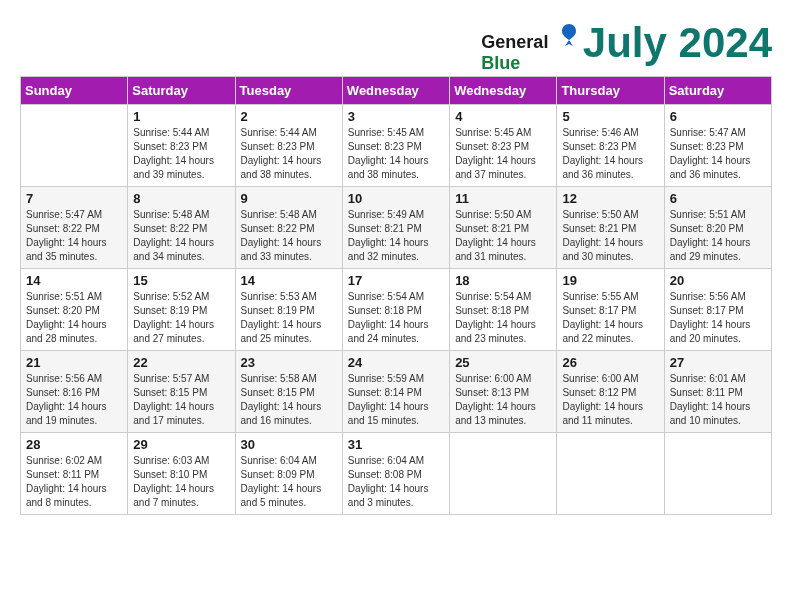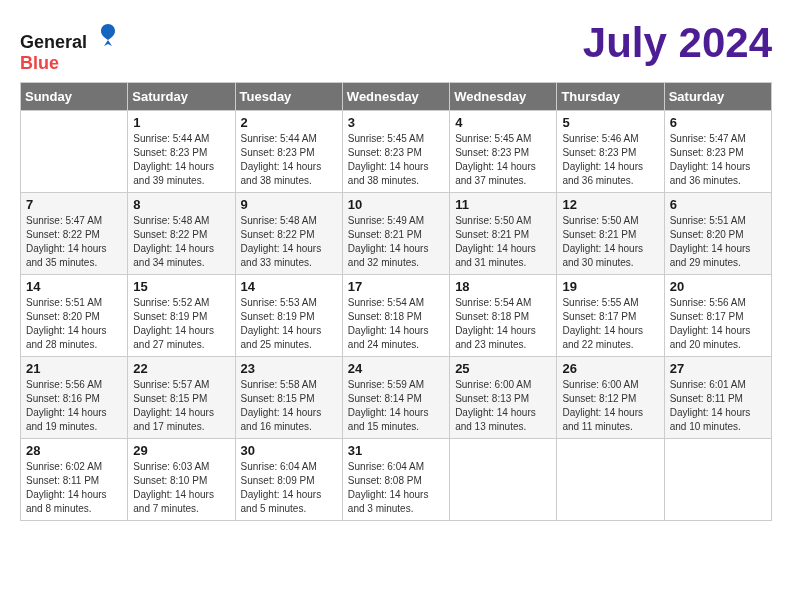--- a/index.html
+++ b/index.html
@@ -5,63 +5,63 @@
     * { box-sizing: border-box; margin: 0; padding: 0; }
     body {
       font-family: Arial, sans-serif;
       background: #fff;
       width: 792px;
       min-height: 612px;
       padding: 20px;
     }
     .header-section {
       display: flex;
-      justify-content: space-between;
+      justify-content: flex-end;
       align-items: flex-start;
-      margin-bottom: 8px;
+      margin-bottom: 2px;
     }
     .logo {
       display: flex;
       align-items: center;
     }
     .logo-text-general {
       font-size: 18px;
       font-weight: bold;
       color: #1a1a1a;
     }
     .logo-text-blue {
       font-size: 18px;
       font-weight: bold;
-      color: #ef4444;
+      color: #15803d;
     }
     .logo-icon {
       width: 28px;
       height: 28px;
       margin-left: 2px;
     }
     .title-section {
       text-align: right;
     }
     .month-title {
       font-size: 42px;
       font-weight: bold;
-      color: #4c1d95;
+      color: #0f766e;
       line-height: 1.1;
     }
     .location-subtitle {
       font-size: 15px;
       color: #333;
     }
     table {
       width: 100%;
       border-collapse: collapse;
       font-size: 11px;
     }
     thead tr th {
-      background-color: #737373;
+      background-color: #a21caf;
       color: #fff;
       padding: 6px 4px;
       text-align: left;
       font-size: 13px;
       font-weight: bold;
       border: 1px solid #ccc;
     }
     tbody tr td {
       border: 1px solid #ccc;
       vertical-align: top;

